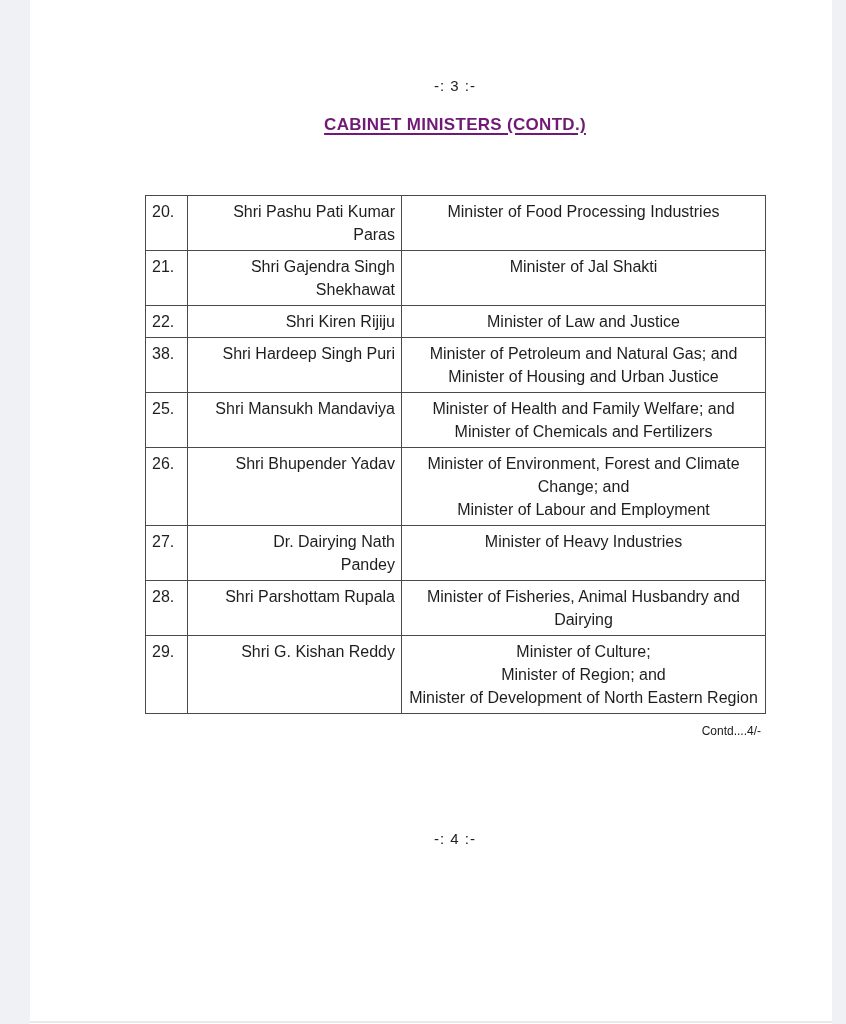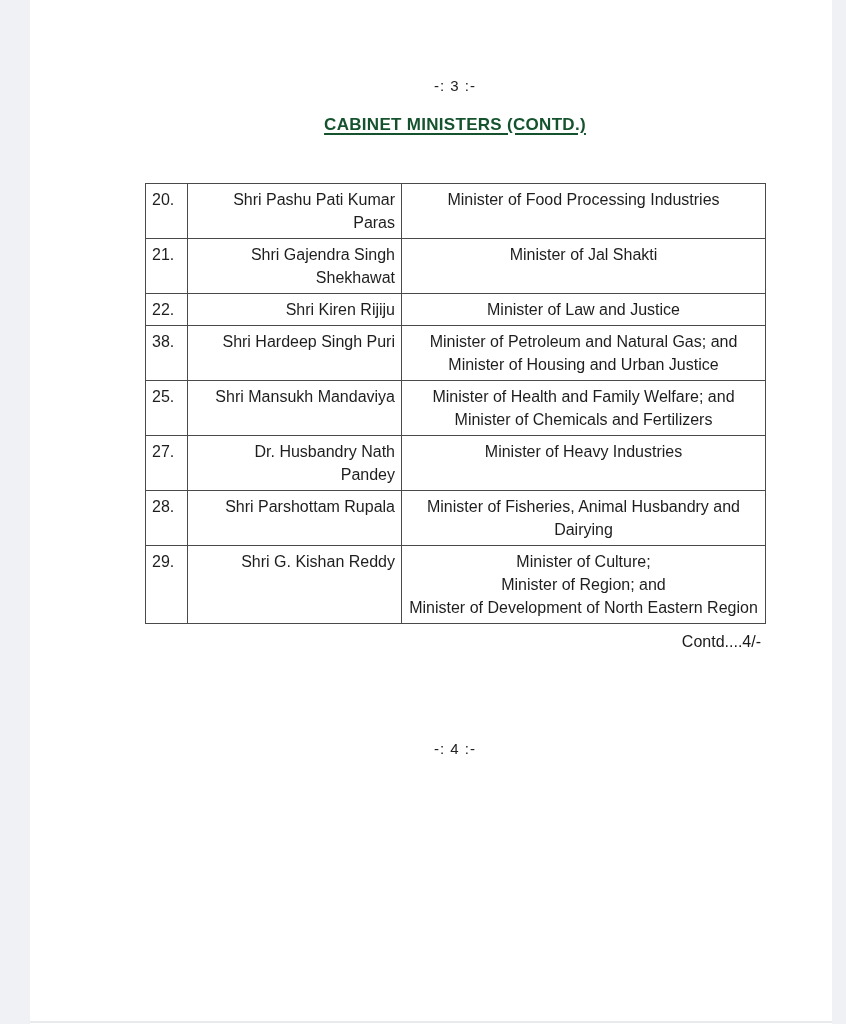--- a/index.html
+++ b/index.html
@@ -35,44 +35,44 @@
   .section-title {
     margin-top: 19px;
     text-align: center;
     font-size: 17px;
     font-weight: bold;
     letter-spacing: 0.3px;
     line-height: 21px;
     text-decoration: underline;
     text-decoration-thickness: 2px;
     text-underline-offset: 3px;
-    color: #14532d;
+    color: #701a75;
   }
   table.ministers {
-    margin-top: 48px;
+    margin-top: 60px;
     border-collapse: collapse;
     table-layout: fixed;
     width: 620px;
   }
   table.ministers td {
     border: 1px solid #4a4a4a;
     vertical-align: top;
     font-size: 16px;
     line-height: 23px;
     padding: 4px 6px;
     color: #1e1e1e;
   }
   td.serial { padding-left: 8px; }
   td.name { padding-left: 10px; text-align: right; }
   td.portfolio { padding-left: 7px; padding-right: 18px; text-align: center; }
   .nowrap { white-space: nowrap; }
   .contd-note {
     margin-top: 8px;
     text-align: right;
-    font-size: 16px;
+    font-size: 12px;
     line-height: 19px;
     padding-right: 4px;
     color: #1a1a1a;
   }
   .next-page-label {
     margin-top: 88px;
     text-align: center;
     font-size: 15px;
     letter-spacing: 1px;
     line-height: 19px;
@@ -154,24 +154,36 @@
             <td class="name">
               <div class="nowrap">Shri Mansukh Mandaviya</div>
             </td>
             <td class="portfolio">
               <div>Minister of Health and Family Welfare; and</div>
               <div>Minister of Chemicals and Fertilizers</div>
             </td>
           </tr>
           <tr>
             <td class="serial">
+              <div>26.</div>
+            </td>
+            <td class="name">
+              <div class="nowrap">Shri Bhupender Yadav</div>
+            </td>
+            <td class="portfolio">
+              <div>Minister of Environment, Forest and Climate Change; and</div>
+              <div>Minister of Labour and Employment</div>
+            </td>
+          </tr>
+          <tr>
+            <td class="serial">
               <div>27.</div>
             </td>
             <td class="name">
-              <div class="nowrap">Dr. Husbandry Nath</div>
+              <div class="nowrap">Dr. Dairying Nath</div>
               <div class="nowrap">Pandey</div>
             </td>
             <td class="portfolio">
               <div>Minister of Heavy Industries</div>
             </td>
           </tr>
           <tr>
             <td class="serial">
               <div>28.</div>
             </td>

